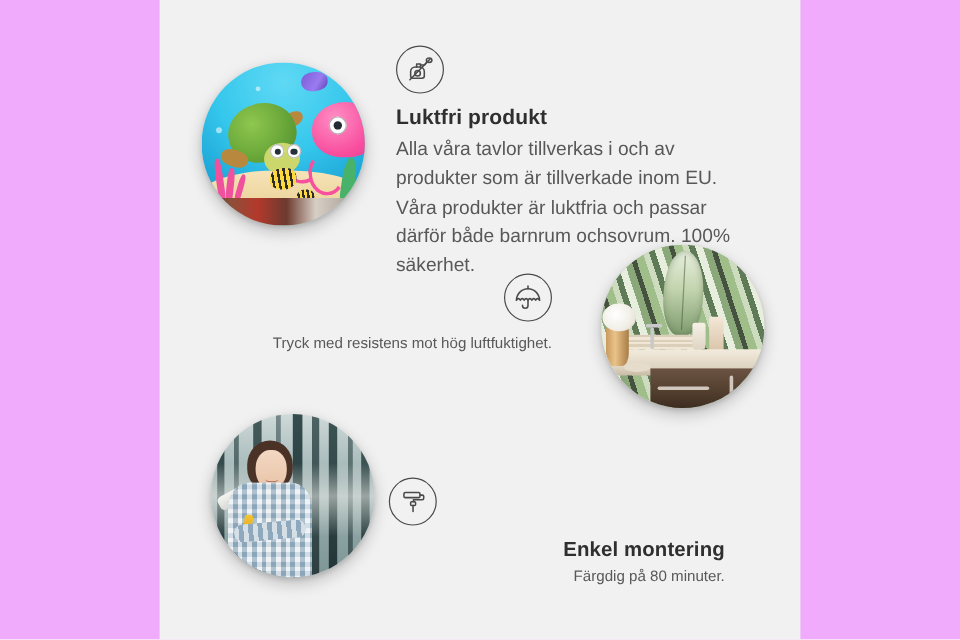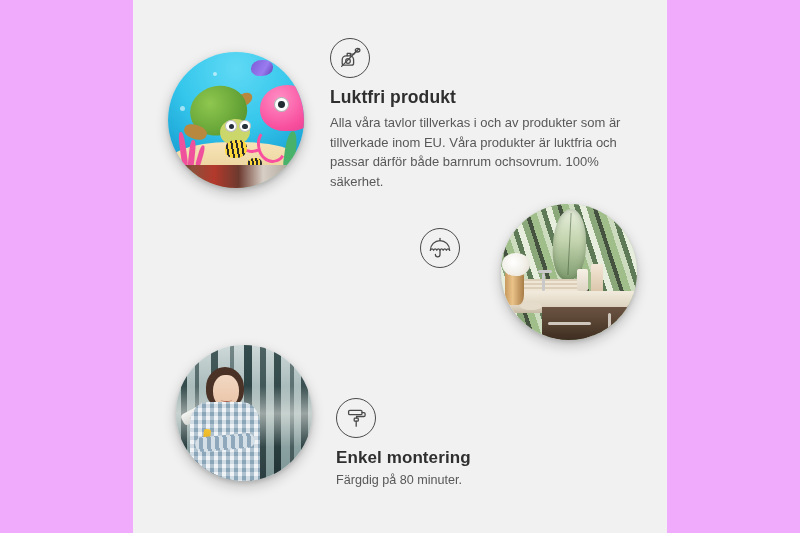--- a/index.html
+++ b/index.html
@@ -31,38 +31,38 @@
   .feature h3{
     margin:0;
     font-size:17.5px;
     font-weight:bold;
     color:#2f2f2f;
     letter-spacing:.1px;
     line-height:1.25;
   }
   .feature p{
     margin:4px 0 0 0;
-    font-size:13px;
+    font-size:16px;
     line-height:1.52;
     color:#585858;
   }
 
   
   #feat-odour{left:330px;top:38px;width:300px;text-align:left;}
   #feat-odour .icon-wrap{margin:0 0 9px 0;}
   #feat-odour h3{margin-bottom:2px;}
 
   
   #feat-water{left:175px;top:228px;width:285px;text-align:right;}
   #feat-water .icon-wrap{margin:0 0 9px auto;}
   #feat-water h3{font-size:17px;}
   #feat-water p{font-size:12.6px;margin-top:3px;}
 
   
-  #feat-mount{left:336px;top:398px;width:280px;text-align:left;}
+  #feat-mount{left:324px;top:398px;width:280px;text-align:right;}
   #feat-mount .icon-wrap{margin:0 0 9px 0;}
   #feat-mount h3{font-size:17px;}
   #feat-mount p{font-size:12.6px;margin-top:3px;}
 
   
   .photo{
     position:absolute;
     border-radius:50%;
     overflow:hidden;
     box-shadow:0 5px 13px rgba(0,0,0,.22), 0 2px 4px rgba(0,0,0,.12);
@@ -367,20 +367,21 @@
 
   <div class="feature" id="feat-water">
     <div class="icon-wrap">
       <svg width="26" height="26" viewBox="0 0 26 26" fill="none" stroke="#4a4a4a" stroke-width="1.3" stroke-linecap="round" stroke-linejoin="round">
         <path d="M3.4 15.2c0-5.3 4.3-9.6 9.6-9.6s9.6 4.3 9.6 9.6"></path>
         <path d="M3.4 15.2c0.9-1.8 2.3-1.8 3.2 0 0.9-1.8 2.3-1.8 3.2 0 0.9-1.8 2.3-1.8 3.2 0 0.9-1.8 2.3-1.8 3.2 0 0.9-1.8 2.3-1.8 3.2 0 0.9-1.8 2.3-1.8 3.2 0"></path>
         <line x1="13" y1="5.6" x2="13" y2="3.4"></line>
         <path d="M13 15.2v4.3c0 1.3-1 2.3-2.3 2.3s-2.3-1-2.3-2.3"></path>
       </svg>
     </div>
+    <p>Tryck med resistens mot hög luftfuktighet.</p>
   </div>
 
   <div class="photo" id="photo-bath">
     <div class="inner">
       <div class="leafbig"></div>
       <div class="backsplash"></div>
       <div class="tap"></div>
       <div class="bottleA"></div>
       <div class="bottleB"></div>
       <div class="counter"></div>

